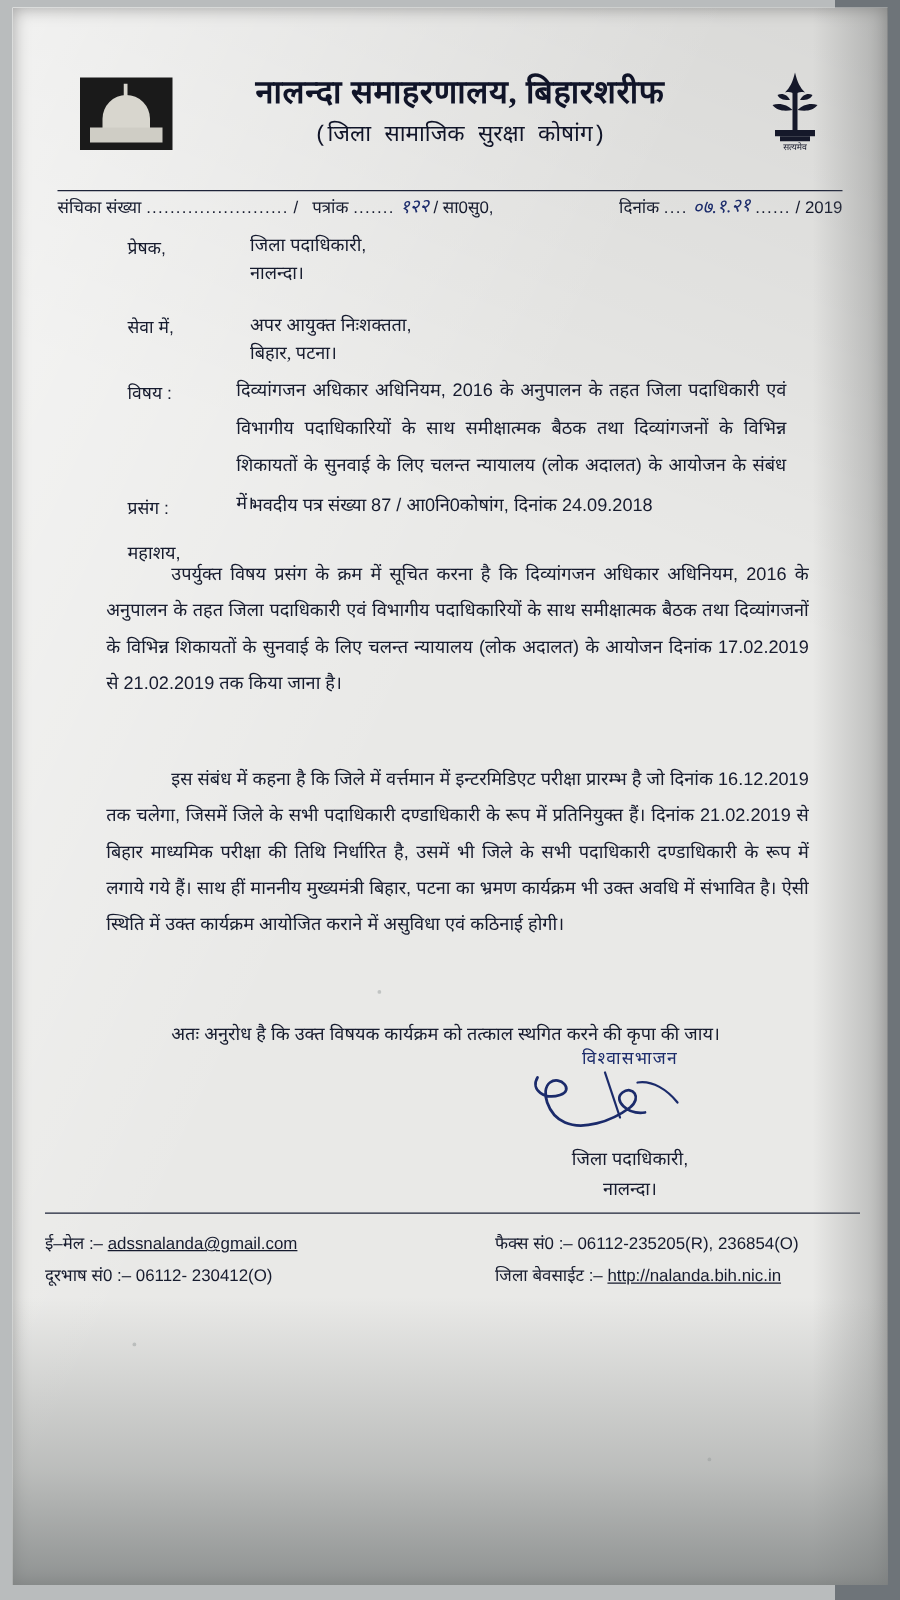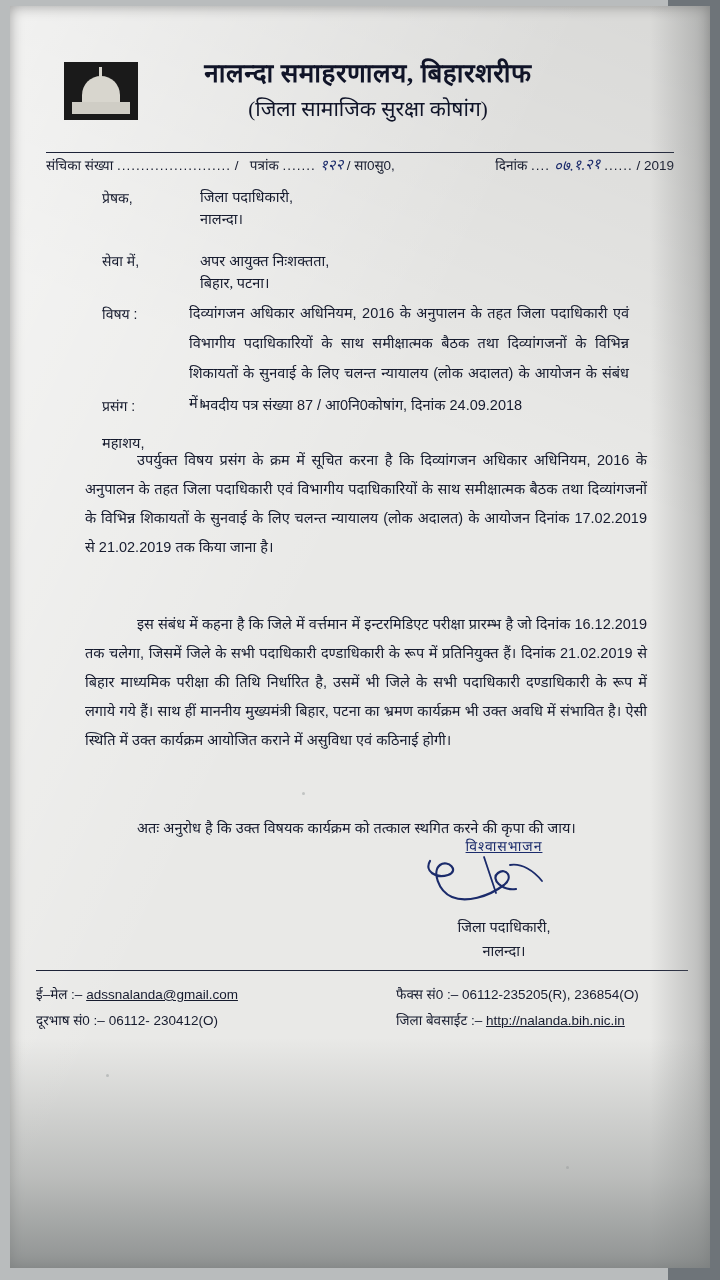--- a/index.html
+++ b/index.html
@@ -94,22 +94,22 @@
   }
   .title-main {
     font-family: "Liberation Serif", serif;
     font-size: 26px;
     font-weight: bold;
     letter-spacing: 0.5px;
     color: #101428;
     white-space: nowrap;
   }
   .title-sub {
-    font-family: Liberation Serif, serif;
-    font-size: 21px;
+    font-family: Liberation Mono, monospace;
+    font-size: 18px;
     margin-top: 4px;
     color: #101428;
     white-space: nowrap;
     text-align: center;
   }
   .emblem {
     position: absolute;
     right: 4px; top: 2px;
     width: 60px; height: 66px;
   }
@@ -169,21 +169,20 @@
     right: 96px;
     top: 830px;
     width: 220px;
     text-align: center;
   }
   .sig-top {
     font-size: 14px;
     font-family: "Liberation Serif", serif;
     color: #1b2b6b;
     letter-spacing: 1px;
-    text-decoration: underline;
   }
   .sig-scribble {
     height: 60px;
     position: relative;
   }
   .sig-scribble svg { position:absolute; left: 24px; top: -2px; }
   .sig-name {
     font-size: 14.5px;
     line-height: 24px;
     color: #161b2e;
@@ -223,20 +222,35 @@
 
       <div class="header">
         <div class="logo-left">
           <div class="spire"></div>
           <div class="dome"></div>
           <div class="base"></div>
         </div>
         <div class="title-block">
           <div class="title-main">नालन्दा समाहरणालय, बिहारशरीफ</div>
           <div class="title-sub">(जिला सामाजिक सुरक्षा कोषांग)</div>
+        </div>
+        <div class="emblem">
+          <svg width="60" height="66" viewBox="0 0 60 66">
+            <g fill="#15182a">
+              <path d="M30 2 C28 10 26 14 22 18 C26 17 28 18 30 20 C32 18 34 17 38 18 C34 14 32 10 30 2 Z"></path>
+              <path d="M16 20 C20 18 24 20 26 24 C22 24 18 24 16 20 Z"></path>
+              <path d="M44 20 C40 18 36 20 34 24 C38 24 42 24 44 20 Z"></path>
+              <path d="M12 28 C18 26 24 28 28 32 C22 33 16 33 12 28 Z"></path>
+              <path d="M48 28 C42 26 36 28 32 32 C38 33 44 33 48 28 Z"></path>
+              <rect x="28" y="18" width="4" height="30"></rect>
+              <rect x="14" y="48" width="32" height="5"></rect>
+              <rect x="18" y="53" width="24" height="4"></rect>
+            </g>
+            <text x="30" y="64" font-size="7" text-anchor="middle" fill="#15182a" font-family="Liberation Serif, serif">सत्यमेव</text>
+          </svg>
         </div>
       </div>
 
       <div class="rule"></div>
 
       <div class="meta">
         <span class="seg">संचिका संख्या</span>
         <span class="seg dots">........................</span>
         <span class="seg">/</span>
         &nbsp;

